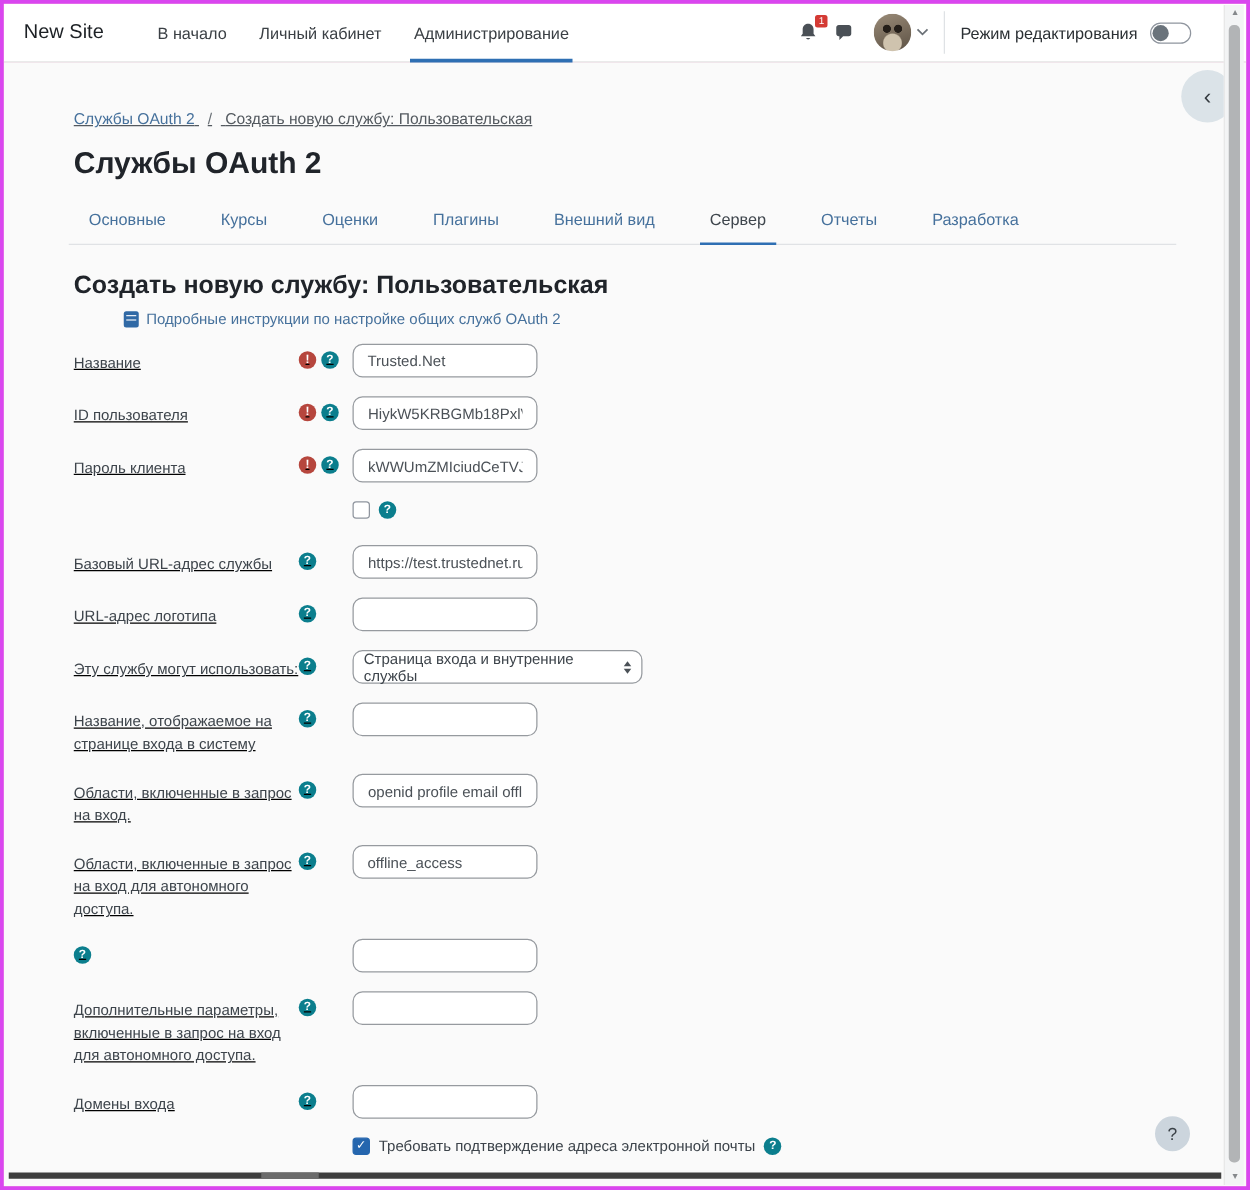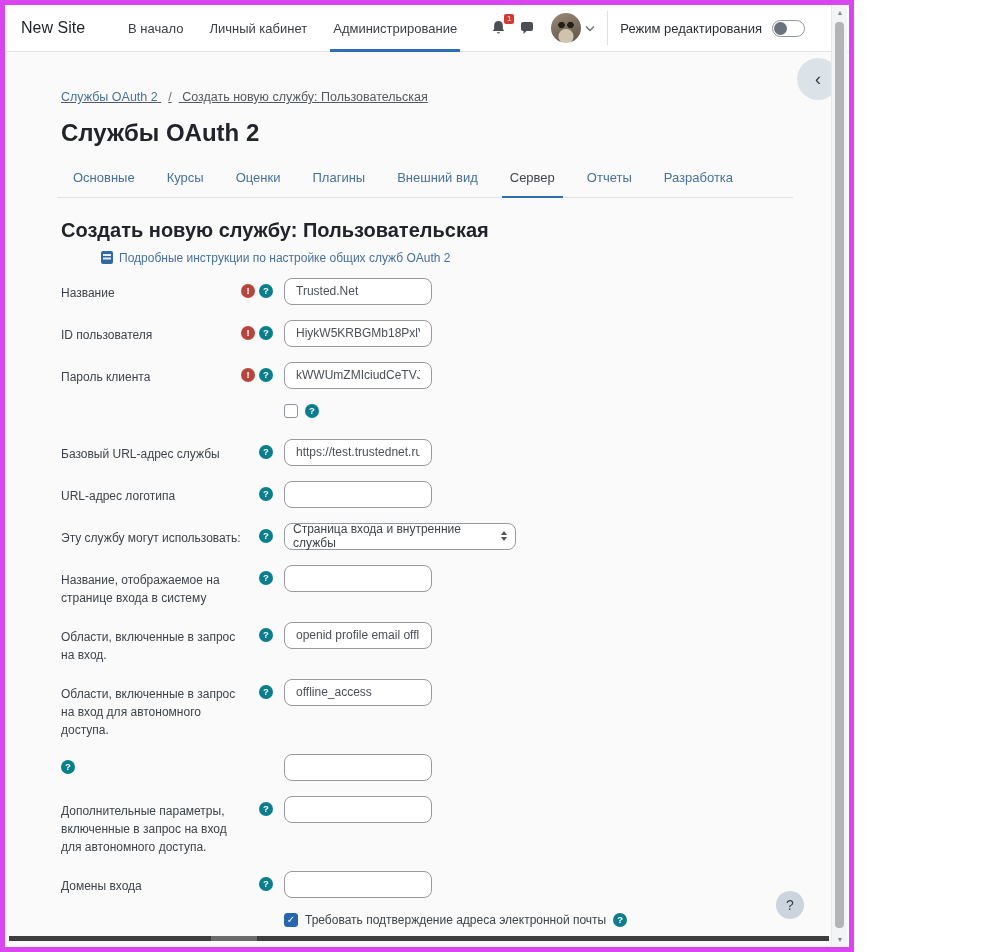--- a/index.html
+++ b/index.html
@@ -1,21 +1,21 @@
 <!DOCTYPE html>
 <html lang="ru" style="--link: #46719c; --underline: #2e6fb3; --primary: #2566ae; --help: #0b7e8d; --required: #b6463d; --badge: #d43a34;"><head>
 <meta charset="utf-8">
 <title>Службы OAuth 2</title>
 <style>
   * { margin:0; padding:0; box-sizing:border-box; }
   html,body { background:#fff; }
   body { font-family:"Liberation Sans","DejaVu Sans",sans-serif; width:1000px; height:952px; }
 
-  .frame { position:relative; width:854px; height:952px; background:#f9a8d4;
-           border:5px solid #d946ef; overflow:hidden; }
+  .frame { position:relative; width:1000px; height:952px; background:#f9a8d4;
+           border:3px solid #d946ef; overflow:hidden; }
 
   
   .navbar { height:47px; display:flex; align-items:center; background:#fff;
             border-bottom:1px solid #e4e4e4; padding:0 44px 0 16px; position:relative; z-index:2; }
   .brand { font-size:16px; color:#1d2125; margin-right:30px; cursor:pointer; }
   .nav-links { display:flex; height:47px; }
   .nav-link { font-size:13px; color:#3b4045; padding:0 13px; display:flex; align-items:center;
               position:relative; cursor:pointer; }
   .nav-link.active::after { content:""; position:absolute; left:10px; right:10px; bottom:0;
               height:3px; background:var(--underline); }
@@ -42,35 +42,35 @@
        background:#dbe3e8; color:#343a3f; display:flex; align-items:center; justify-content:center;
        font-size:18px; cursor:pointer; z-index:1; }
   .content { padding:38px 60px 0 56px; }
 
   .breadcrumb { font-size:12.5px; color:#53595f;text-decoration:underline; }
   .breadcrumb .bc-link { color:var(--link); cursor:pointer; }
   .breadcrumb .sep { margin:0 7px; color:#6a7076; }
 
   h1.page-title { font-size:24px; font-weight:700; color:#20242a; margin:15px 0 12px; }
 
-  .tabs { display:flex; border-bottom:1px solid #e0e2e5; margin:0 -4px 0 -4px; }
+  .tabs { display:flex; border-bottom:1px solid #e0e2e5; margin:0 -4px 0 -4px;gap:12px; }
   .tab { font-size:13px; color:var(--link); padding:11px 16px 12px; cursor:pointer; position:relative; }
   .tab.active { color:#3f464d; }
   .tab.active::after { content:""; position:absolute; left:8px; right:8px; bottom:-1px; height:2.5px; background:var(--underline); }
 
   h2.form-heading { font-size:20px; font-weight:700; color:#20242a; margin:21px 0 8px; }
 
   .docs-link { display:inline-flex; align-items:center; gap:6px; font-size:12px; color:var(--link);
                margin-bottom:13px; cursor:pointer;padding-left:40px; }
   .docs-icon { width:12px; height:13px; border-radius:2px; background:#3069a5; position:relative; flex:0 0 auto; }
   .docs-icon::before { content:""; position:absolute; left:2px; right:2px; top:3px; height:1.5px; background:#e8eef5; box-shadow:0 3.5px 0 #e8eef5; }
 
   
   .row { display:flex; align-items:flex-start; margin-bottom:15px; }
-  .cell-label { width:223px; flex:0 0 223px; display:flex; justify-content:space-between; padding-top:6px; }
+  .cell-label { width:223px; flex:0 0 223px; display:flex; padding-top:6px;text-decoration:underline; }
   .label-text { width:180px; font-size:12px; line-height:18px; color:#3d444b; }
   .icons { display:flex; gap:4px; margin-right:11px; flex:0 0 auto; }
   .icon-circle { width:14px; height:14px; border-radius:50%; color:#fff; font-size:9.5px; font-weight:700;
                  display:flex; align-items:center; justify-content:center; line-height:1; }
   .icon-required { background:var(--required); }
   .icon-help { background:var(--help); cursor:pointer; }
 
   input.txt { width:148px; height:27px; border:1px solid #969a9f; border-radius:8px; padding:0 11px;
               font-size:12px; color:#4b5157; background:#fff; font-family:inherit; outline:none; }
   .sel { width:232px; height:27px; border:1px solid #969a9f; border-radius:8px; background:#fff;

